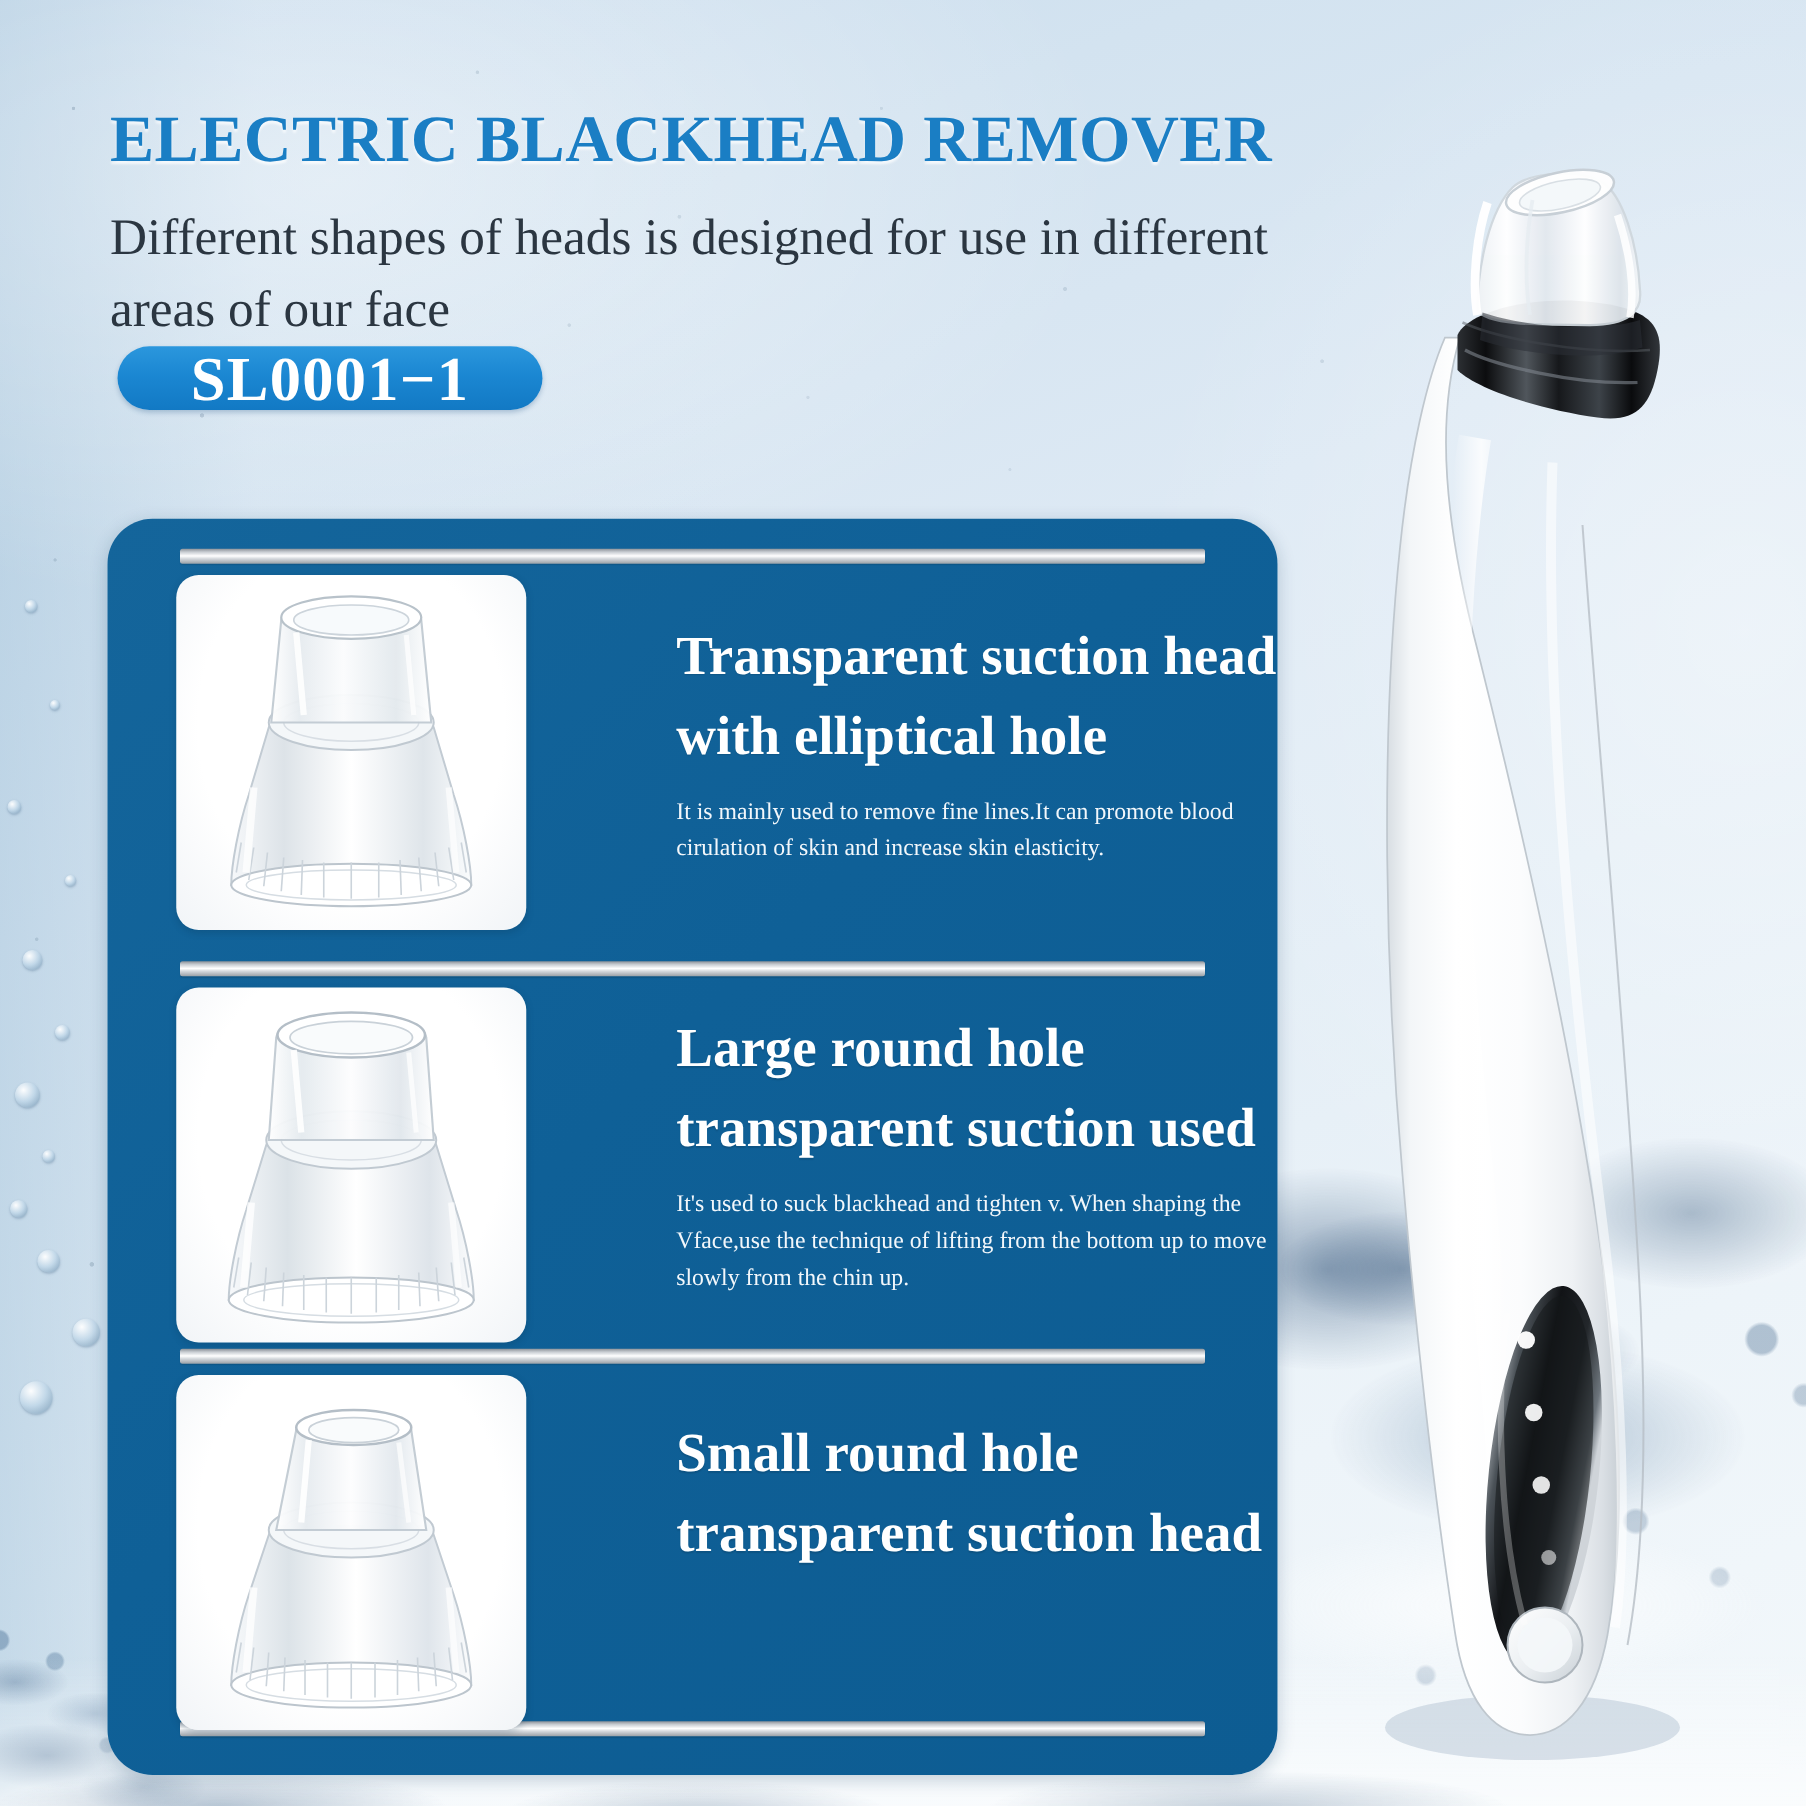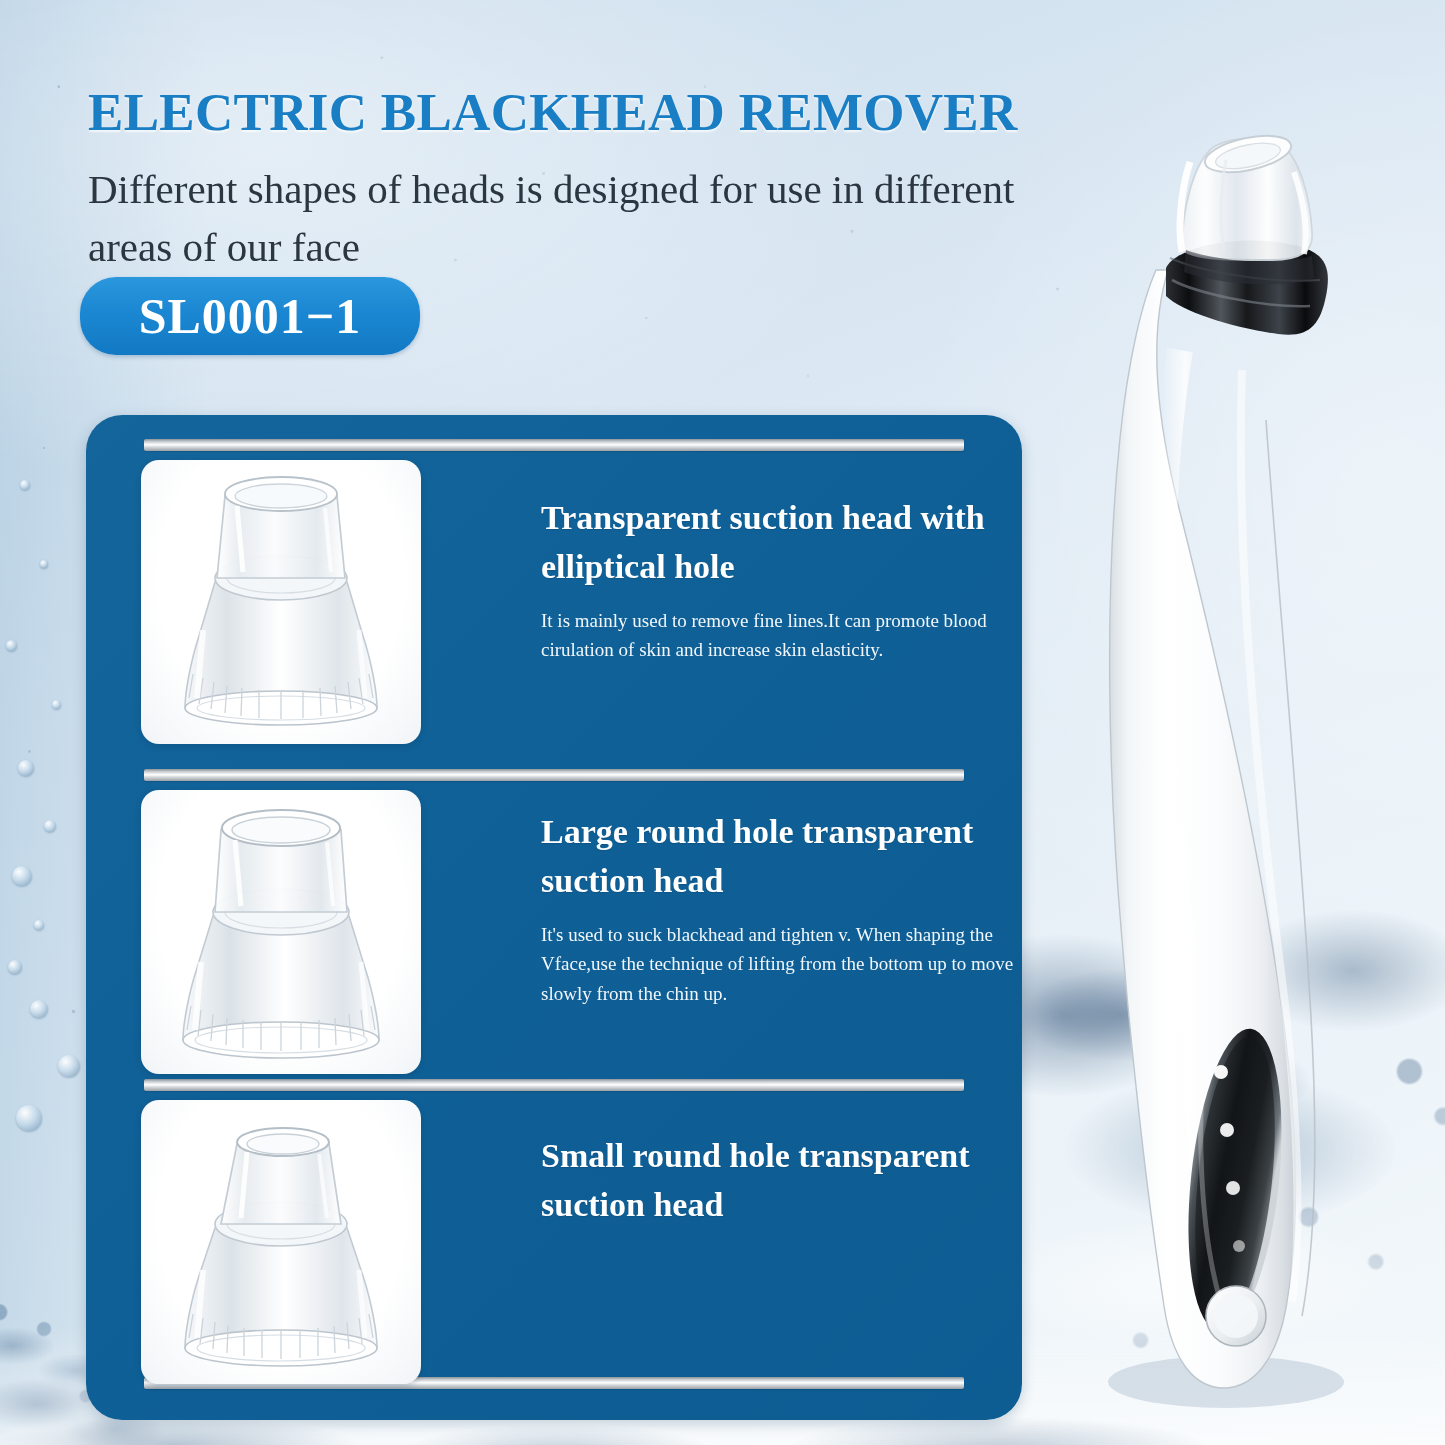--- a/index.html
+++ b/index.html
@@ -125,22 +125,22 @@
     position: absolute;
     left: 88px; top: 160px;
     width: 940px;
     font-size: 41px;
     line-height: 1.42;
     color: #2b3641;
     font-weight: normal;
   }
   .badge {
     position: absolute;
-    left: 80px; top: 277px;
-    width: 340px; height: 78px;
+    left: 94px; top: 277px;
+    width: 340px; height: 51px;
     border-radius: 36px;
     background: linear-gradient(180deg, #2b97dd 0%, #1b87d2 45%, #1279c4 100%);
     box-shadow: 0 2px 4px rgba(30,80,130,.28);
     display: flex; align-items: center; justify-content: center;
   }
   .badge-text {
     color: #ffffff;
     font-size: 50px;
     font-weight: bold;
     letter-spacing: 1px;
@@ -173,21 +173,21 @@
     overflow: hidden;
   }
 
   .text-col {
     position: absolute;
     left: 455px;
     width: 520px;
   }
   .feat-title {
     color: #ffffff;
-    font-size: 34px;
+    font-size: 44px;
     font-weight: bold;
     line-height: 1.45;
     margin: 0 0 14px 0;
     text-shadow: 0 1px 1px rgba(0,0,0,.12);
   }
   .feat-desc {
     color: #f2f7fb;
     font-size: 19px;
     line-height: 1.56;
     margin: 0;
@@ -339,21 +339,21 @@
         <path d="M74 122 L80 40 C82 30 102 24 140 24 C178 24 198 30 200 40 L206 122 Z" fill="url(#g2a)" stroke="#c2cbd3" stroke-width="1.7" opacity=".96"></path>
         <ellipse cx="140" cy="38" rx="59" ry="18" fill="#ffffff" stroke="#b4bec7" stroke-width="2"></ellipse>
         <ellipse cx="140" cy="40" rx="49" ry="13" fill="#f9fbfc" stroke="#c9d1d8" stroke-width="1.4"></ellipse>
         <path d="M94 50 L100 116" stroke="#ffffff" stroke-width="5" opacity=".9"></path>
         <path d="M186 52 L192 116" stroke="#ffffff" stroke-width="4" opacity=".75"></path>
         <path d="M60 172 L54 240" stroke="#ffffff" stroke-width="6" opacity=".8"></path>
         <path d="M220 172 L226 240" stroke="#ffffff" stroke-width="5" opacity=".7"></path>
       </svg>
     </div>
     <div class="text-col" style="top:392px;">
-      <p class="feat-title">Large round hole transparent suction head</p>
+      <p class="feat-title">Large round hole transparent suction used</p>
       <p class="feat-desc">It's used to suck blackhead and tighten v. When shaping the Vface,use the technique of lifting from the bottom up to move slowly from the chin up.</p>
     </div>
 
     <div class="thumb-card" style="left:55px; top:685px;">
       <svg class="head-svg" viewBox="0 0 280 284">
         <defs>
           <linearGradient id="g3a" x1="0" y1="0" x2="1" y2="0">
             <stop offset="0" stop-color="#ffffff"></stop>
             <stop offset=".2" stop-color="#e7ecf0"></stop>
             <stop offset=".5" stop-color="#fdfdfe"></stop>

